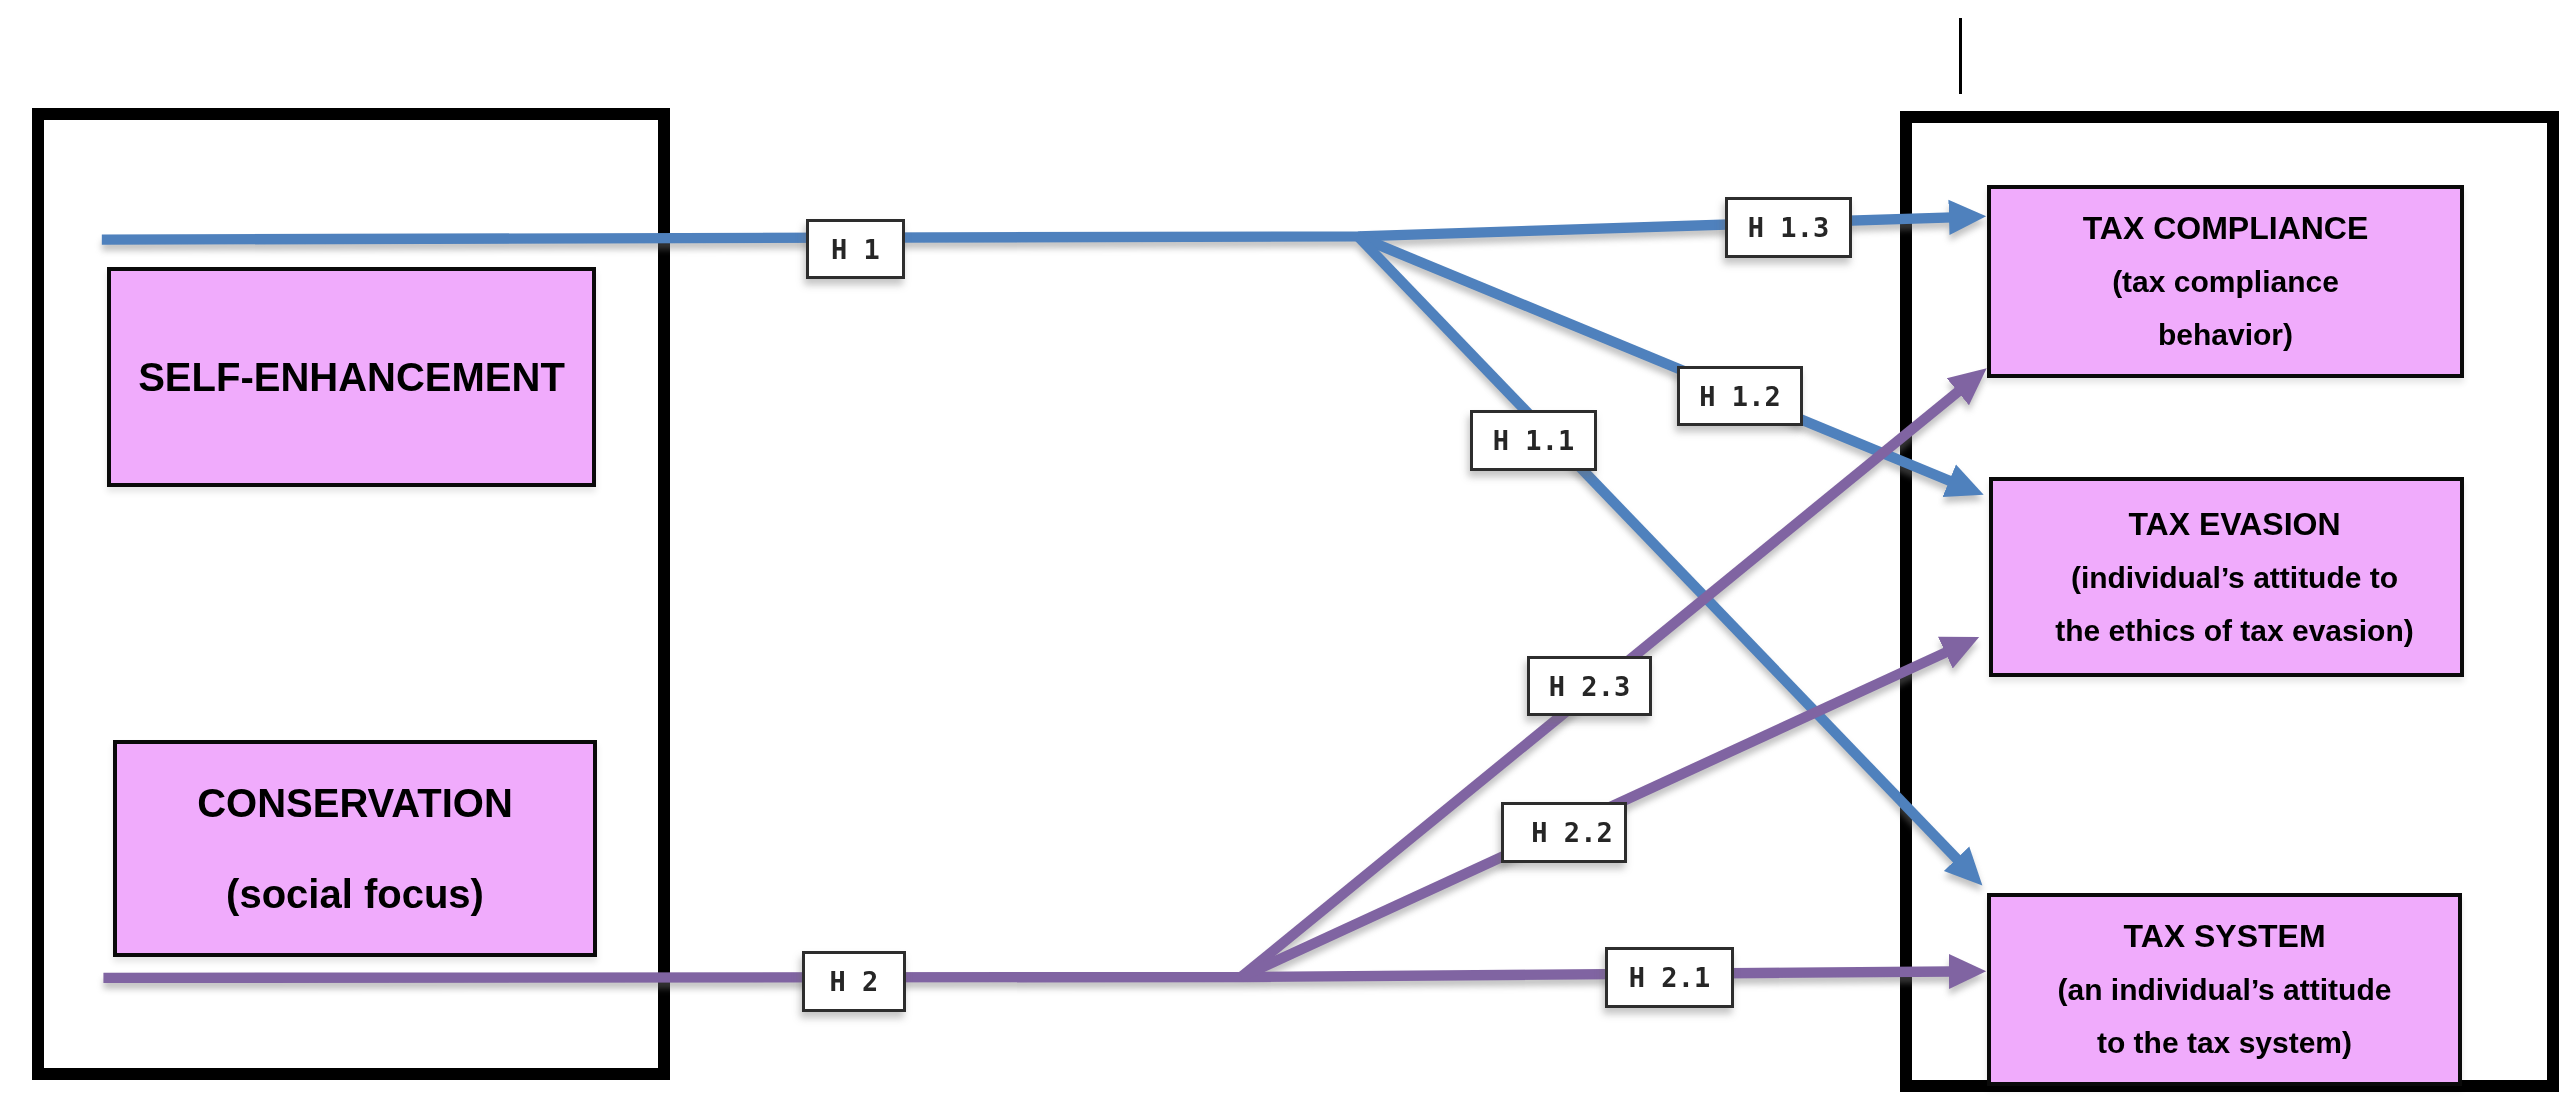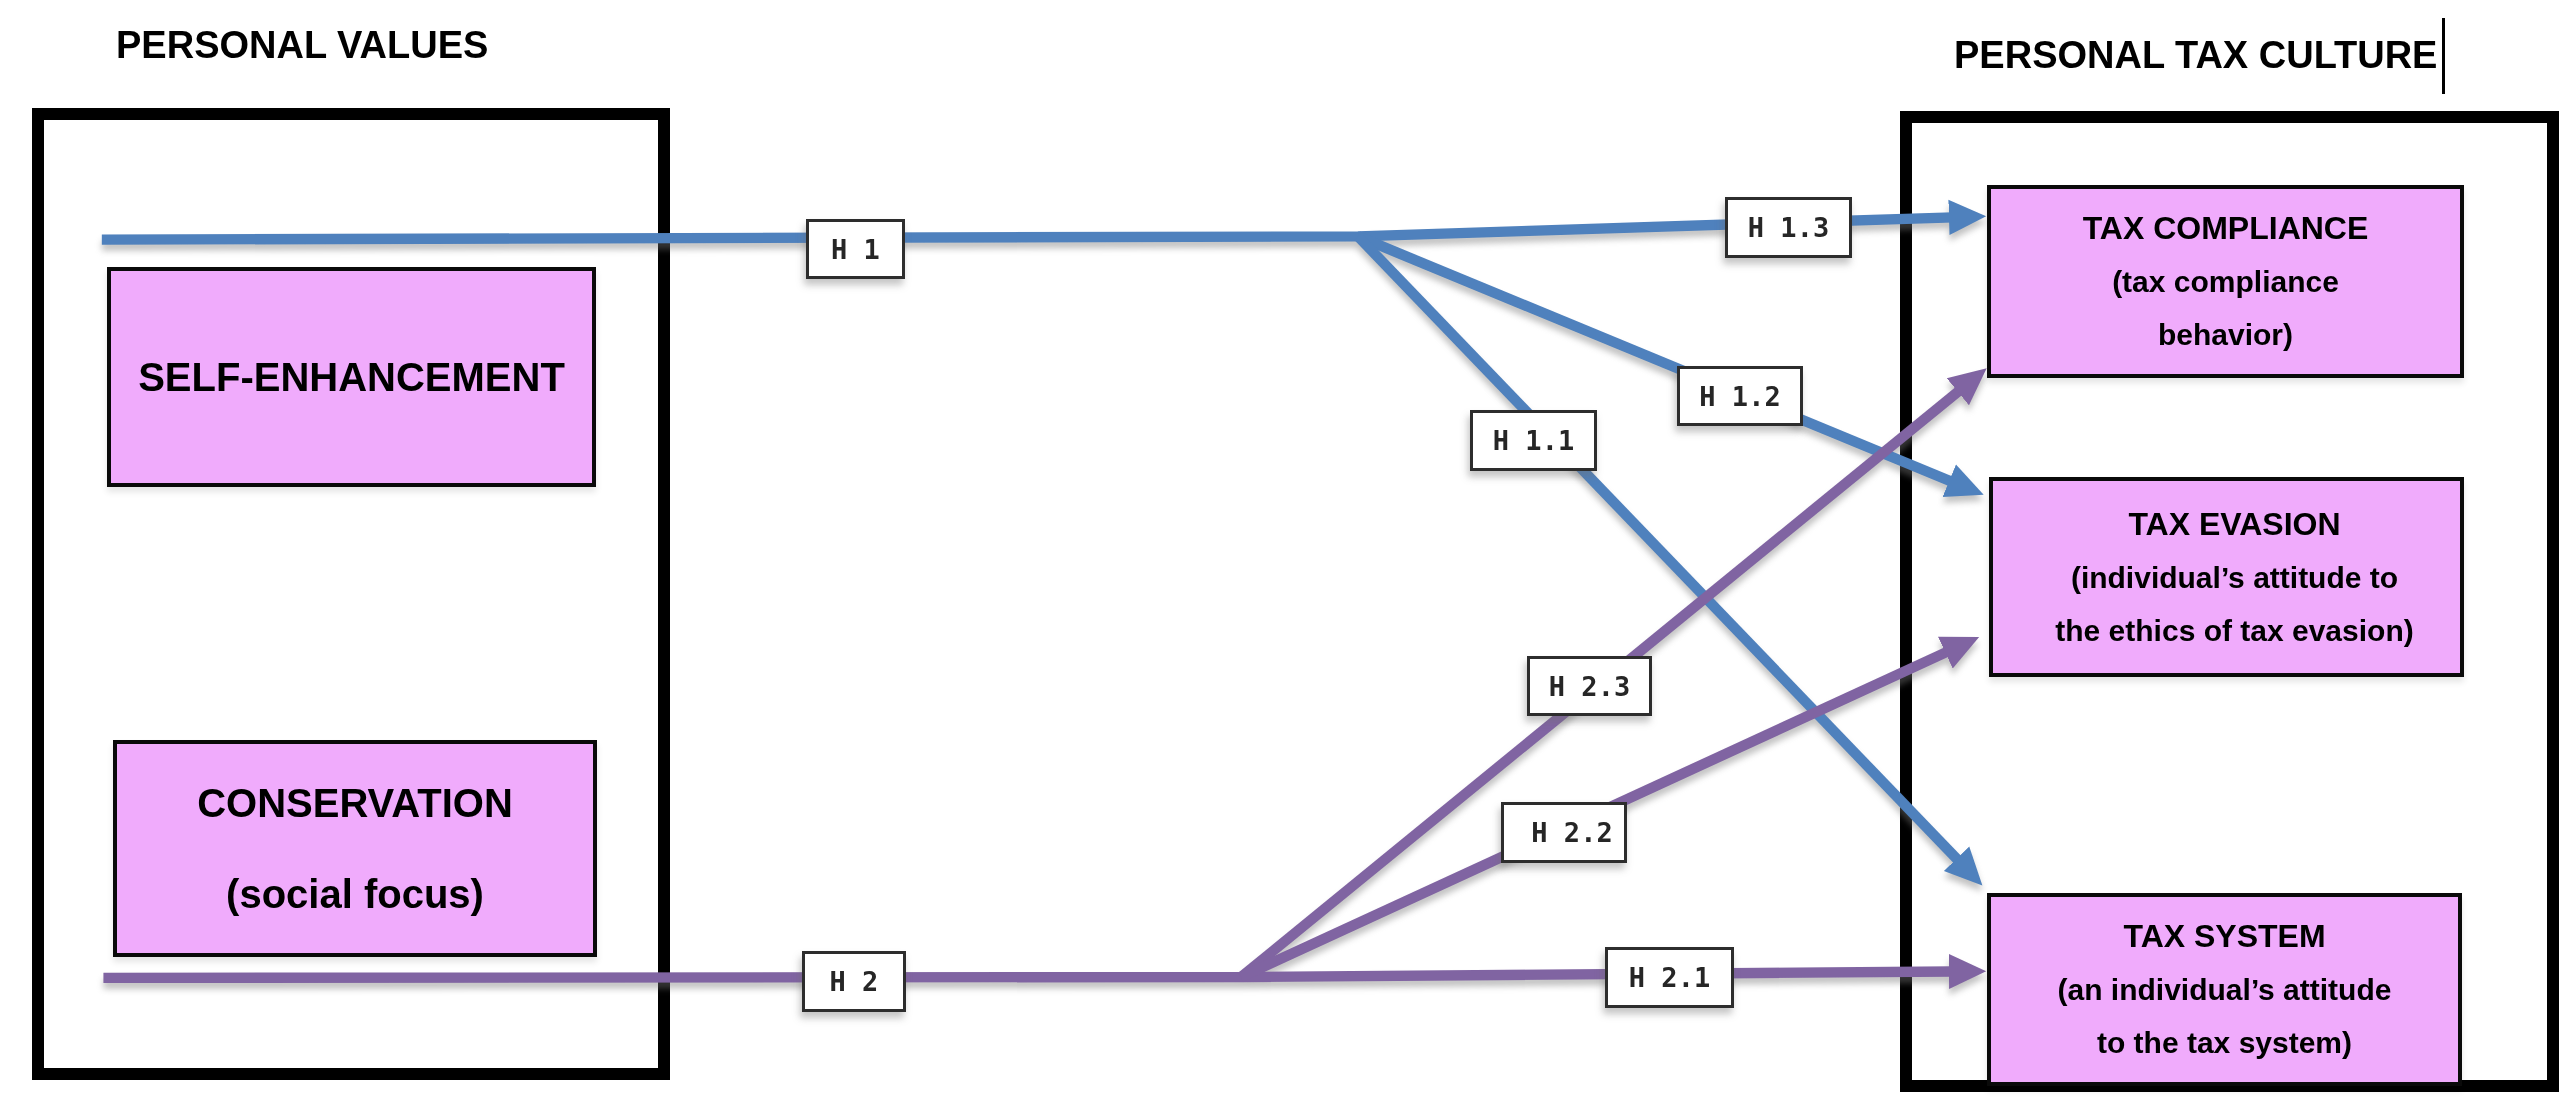--- a/index.html
+++ b/index.html
@@ -31,25 +31,21 @@
     display:flex;align-items:center;justify-content:center;
     font-family:"DejaVu Sans Mono", monospace;font-size:27px;font-weight:600;color:#262626;
     box-shadow:-2.4px 6.4px 7.2px rgba(110,110,110,0.40);white-space:pre;
   }
 </style>
 </head>
 <body>
 
 <div class="canvas">
 
-  <div class="panel-title" style="left:116px;top:24px;">
-    <span>PERSONAL VALUES</span>
-  </div>
   <div class="panel-title" style="left:1954px;top:17.5px;">
-    <span>PERSONAL TAX CULTURE</span>
     <span class="caret"></span>
   </div>
 
   <div class="outer-box" style="left:32px;top:108px;width:638px;height:972px;"></div>
   <div class="outer-box" style="left:1900px;top:111px;width:659px;height:981px;"></div>
 
   <svg class="lines" width="2576" height="1114" viewBox="0 0 3238 1400">
     <defs>
       <marker id="arrow-blue" viewBox="0 0 4 4" refX="0.4" refY="2" markerWidth="4" markerHeight="4" orient="auto" markerUnits="strokeWidth">
         <path d="M0,0.3 L3.6,2 L0,3.7 Z" fill="#4F81BD"></path>

